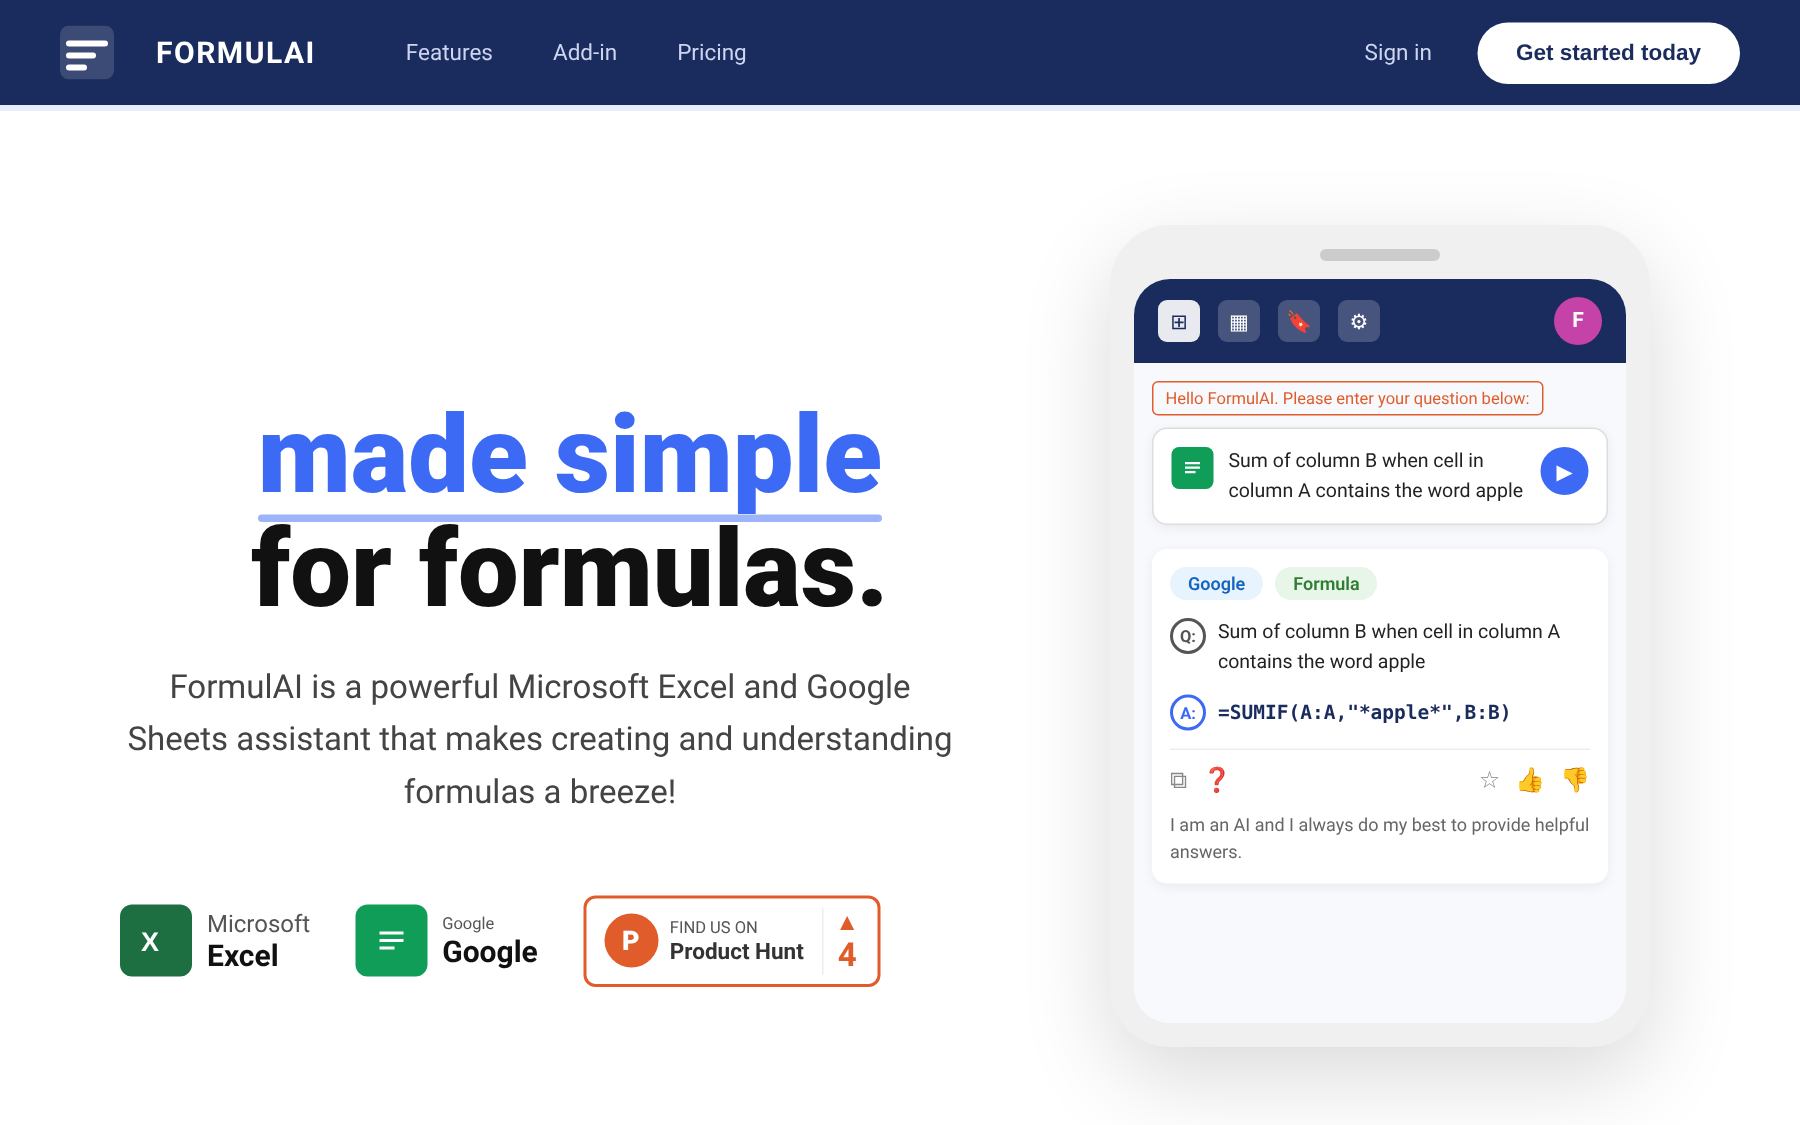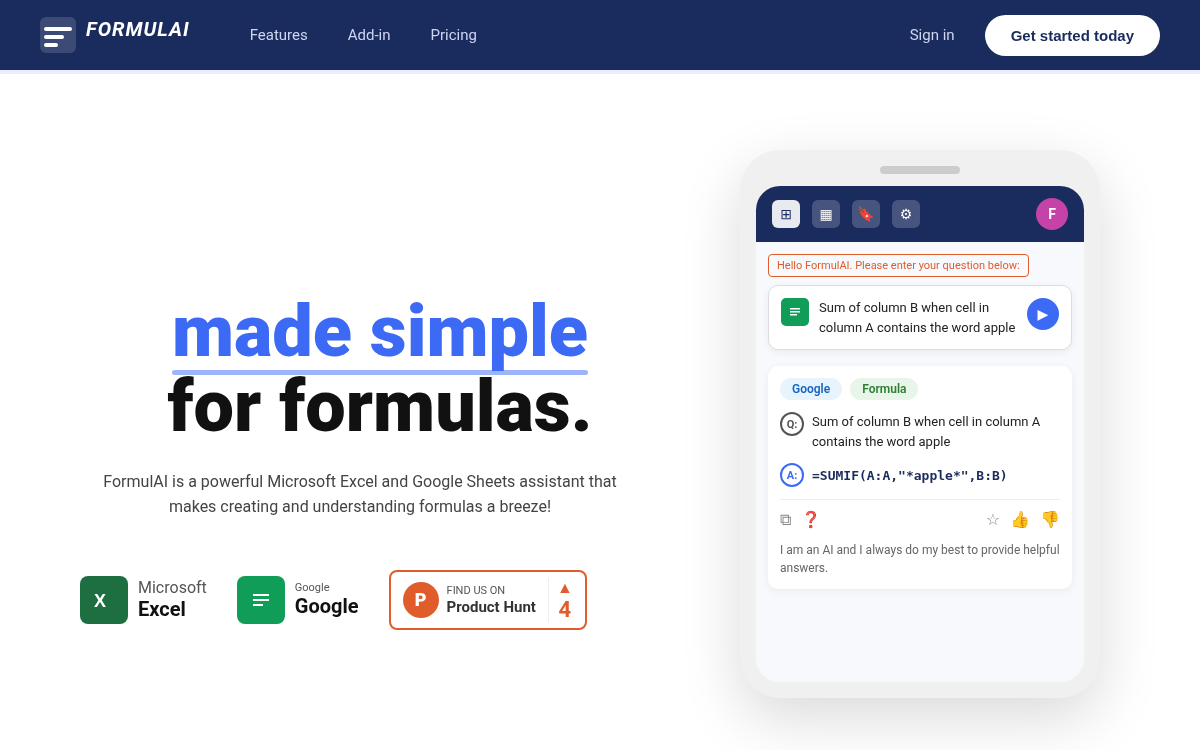--- a/index.html
+++ b/index.html
@@ -11,23 +11,23 @@
       display: flex;
       align-items: center;
       padding: 0 40px;
       height: 70px;
       position: sticky;
       top: 0;
       z-index: 100;
     }
     .nav-logo {
       display: flex;
-      gap: 10px;
+      align-items: center;
+      gap: 28px;
       margin-right: 60px;
-      font-style: italic;
     }
     .logo-icon {
       width: 36px;
       height: 36px;
     }
     .logo-text {
       color: #fff;
       font-size: 20px;
       font-weight: 700;
       letter-spacing: 1px;
@@ -97,21 +97,21 @@
       position: absolute;
       bottom: -6px;
       left: 0;
       width: 100%;
       height: 5px;
       background: #3d6af5;
       border-radius: 3px;
       opacity: 0.5;
     }
     .hero-subtitle {
-      font-size: 16px;
+      font-size: 22px;
       color: #444;
       line-height: 1.6;
       margin-top: 24px;
       margin-bottom: 40px;
       max-width: 560px;
       text-align: center;
     }
     .hero-cta {
       background: #1a2b5e;
       color: #fff;

